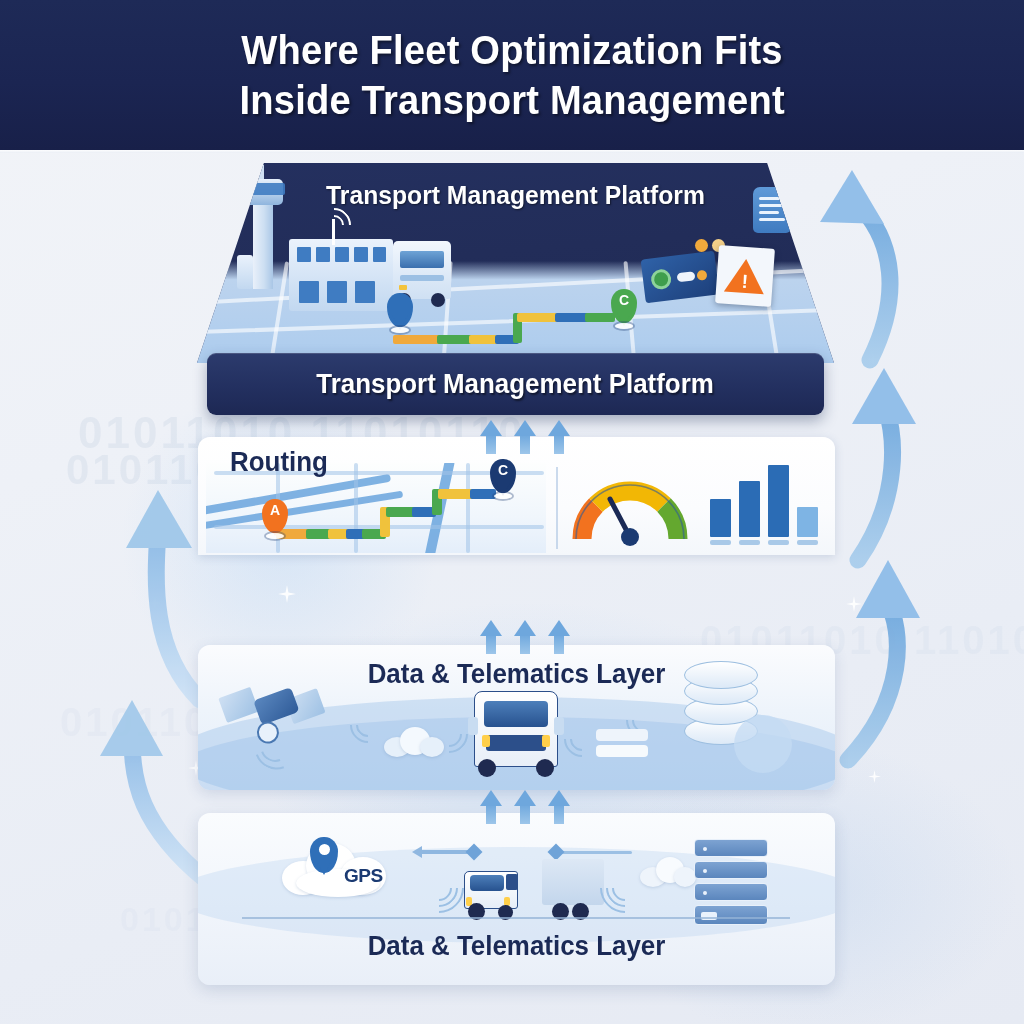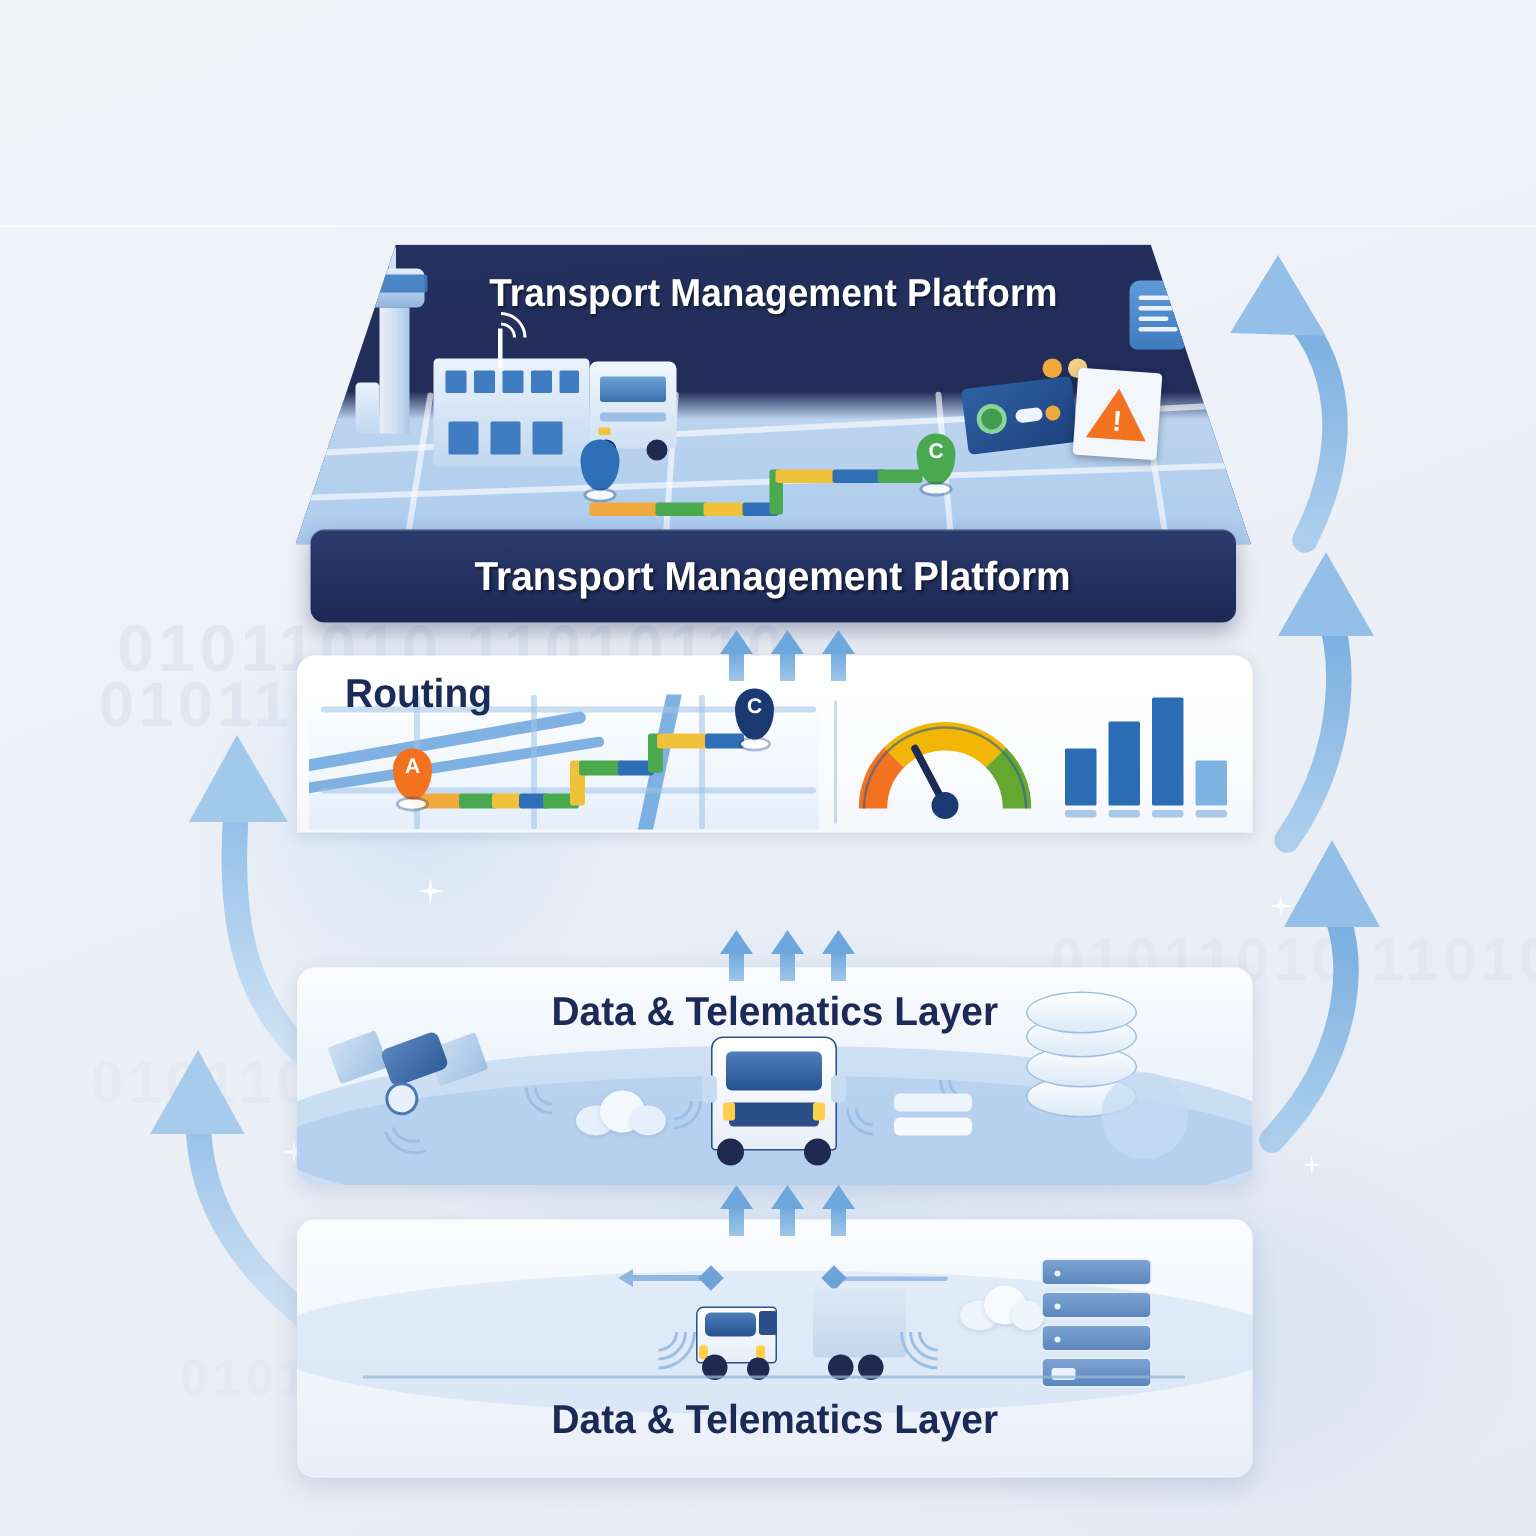--- a/index.html
+++ b/index.html
@@ -381,20 +381,24 @@
     </g>
   </svg>
 
   <div class="sparkle" style="left:278px; top:585px; width:18px; height:18px;"></div>
   <div class="sparkle" style="left:148px; top:596px; width:14px; height:14px;"></div>
   <div class="sparkle" style="left:188px; top:760px; width:16px; height:16px;"></div>
   <div class="sparkle" style="left:846px; top:596px; width:16px; height:16px;"></div>
   <div class="sparkle" style="left:868px; top:770px; width:13px; height:13px;"></div>
   <div class="sparkle" style="left:866px; top:352px; width:14px; height:14px;"></div>
 
+  <div id="header">
+    <div class="hline">Where Fleet Optimization Fits</div>
+    <div class="hline">Inside Transport Management</div>
+  </div>
   <div id="header-underline"></div>
 
   <div id="layer-tmp" class="layer">
 
     <div id="tmp-slab">
 
       <div id="tmp-map">
         <div class="map-road" style="left:2%; top:22%; width:96%; height:4px; transform:rotate(-3deg);"></div>
         <div class="map-road" style="left:2%; top:56%; width:96%; height:4px; transform:rotate(-2deg);"></div>
         <div class="map-road" style="left:16%; top:0; width:4px; height:100%; transform:rotate(9deg);"></div>
@@ -652,20 +656,30 @@
   <div class="stub-arrow" style="left:548px; top:790px;">
     <div class="shaft"></div>
       <div class="head"></div>
   </div>
 
   <div id="layer-dtl2" class="layer">
     <div id="dtl2-card">
 
       <div class="dtl-wave" style="top:34px; height:96px; background:rgba(176,206,238,0.30);"></div>
 
+      <div id="gps-cloud">
+        <div class="cloud-blob" style="left:0;   top:26px; width:42px; height:34px;"></div>
+        <div class="cloud-blob" style="left:24px; top:8px;  width:50px; height:46px;"></div>
+        <div class="cloud-blob" style="left:58px; top:22px; width:46px; height:38px;"></div>
+        <div class="cloud-blob" style="left:14px; top:34px; width:84px; height:28px;"></div>
+        <div class="pin" style="left:28px; top:2px; width:28px; height:36px; background:#2f6fb8; color:#2f6fb8; z-index:4;">
+          <span style="display:block; width:11px; height:11px; border-radius:50%; background:#ffffff; margin-top:7px;"></span>
+        </div>
+        <div id="gps-text">GPS</div>
+      </div>
 
       <div style="position:absolute; left:214px; top:30px; width:72px; height:18px;">
         <div style="position:absolute; left:8px; top:7px; width:54px; height:4px; background:#8fb7e0; border-radius:2px;"></div>
         <div style="position:absolute; left:0; top:3px; width:0; height:0; border-top:6px solid transparent; border-bottom:6px solid transparent; border-right:10px solid #8fb7e0;"></div>
         <div style="position:absolute; left:56px; top:3px; width:12px; height:12px; background:#6fa3d8; transform:rotate(45deg);"></div>
       </div>
       <div style="position:absolute; left:352px; top:32px; width:84px; height:16px;">
         <div style="position:absolute; left:10px; top:6px; width:72px; height:3px; background:#9cc0e4; border-radius:2px;"></div>
         <div style="position:absolute; left:0; top:1px; width:12px; height:12px; background:#6fa3d8; transform:rotate(45deg);"></div>
       </div>

